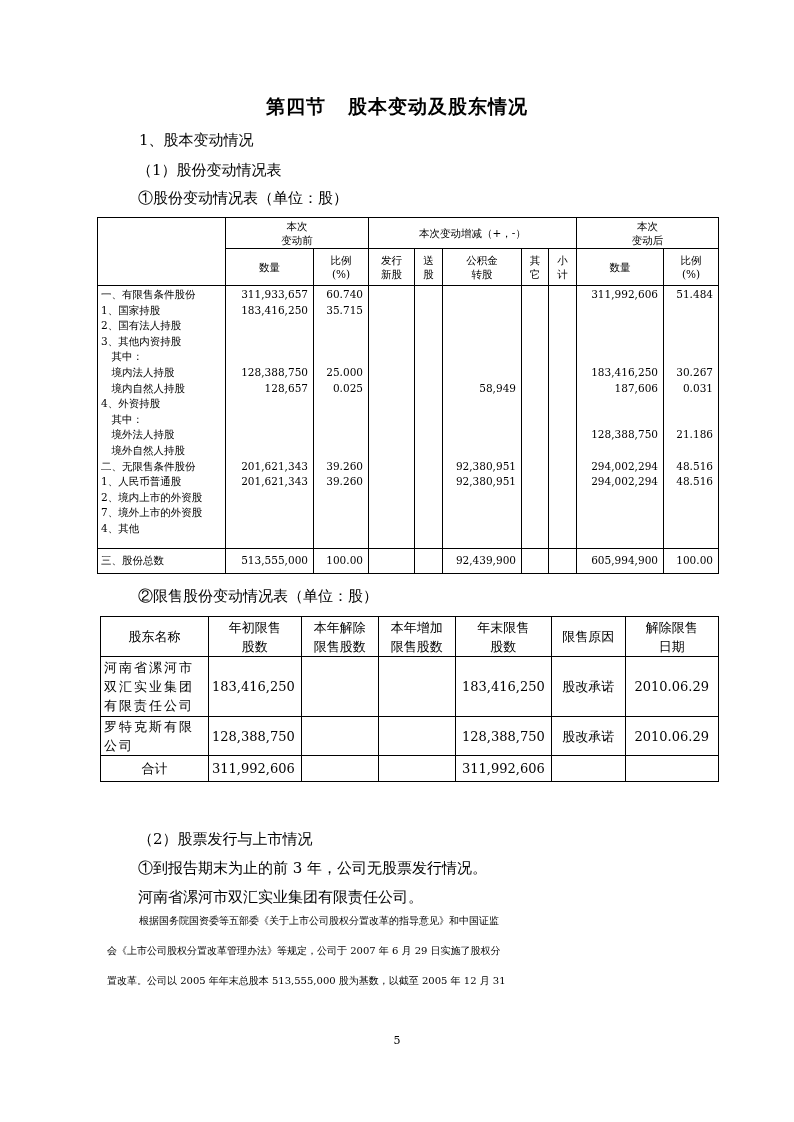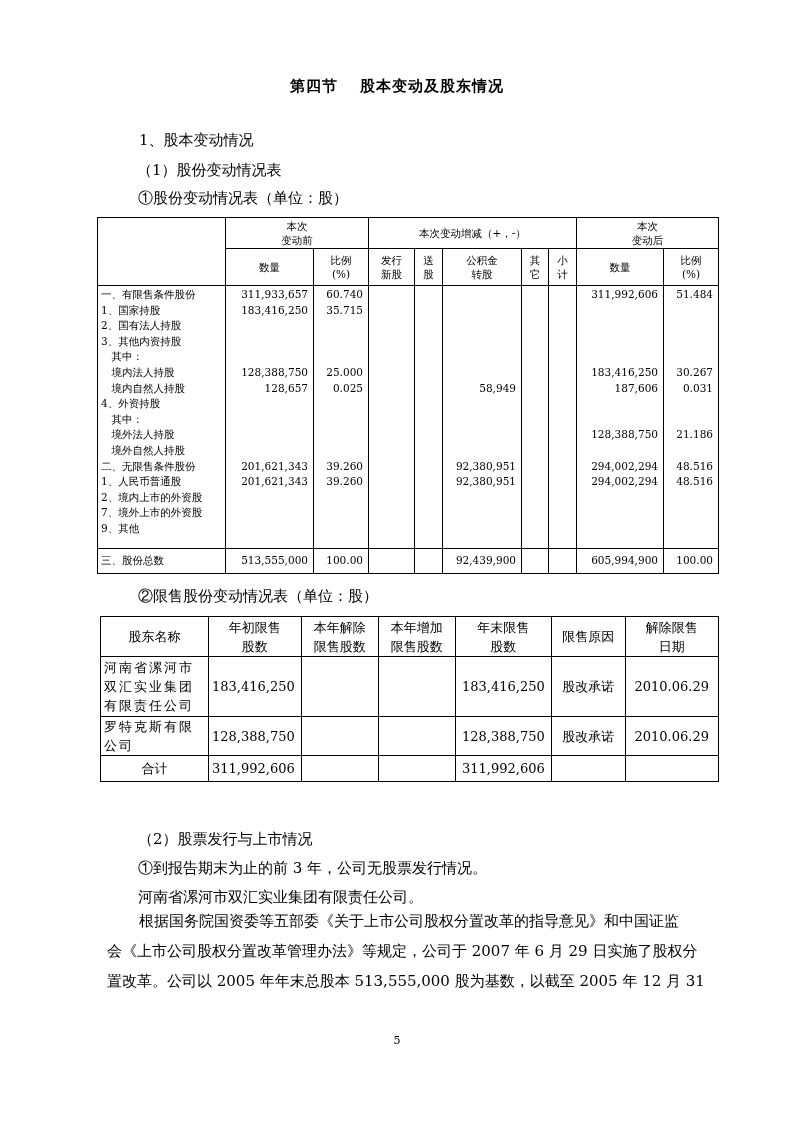--- a/index.html
+++ b/index.html
@@ -1,36 +1,36 @@
 <!DOCTYPE html>
 <html><head>
 <meta charset="utf-8">
 <style>
   html, body { margin:0; padding:0; background:#ffffff; }
   body { width:794px; height:1122px; position:relative; overflow:hidden;
          font-family:"DejaVu Serif","Liberation Serif",serif; color:#000; }
   .abs { position:absolute; }
-  .title { left:0; width:794px; top:77px; text-align:center; font-size:15px; font-weight:bold; letter-spacing:1px; }
+  .title { left:0; width:794px; top:94px; text-align:center; font-size:19px; font-weight:bold; letter-spacing:1px; }
   .title .gap { display:inline-block; width:22px; }
   .h { font-size:15px; white-space:nowrap; }
   table { border-collapse:collapse; position:absolute; table-layout:fixed; }
   td { border:1px solid #000; padding:0 3px; vertical-align:middle; }
   #t1 { left:97px; top:217px; font-size:10.5px; line-height:15.6px; }
   #t1 td { border-width:1.3px; }
   #t1 .hd { text-align:center; font-size:10.5px; line-height:14px; }
   #t1 .body td { vertical-align:top; padding-top:1px; }
   #t1 .num { text-align:right; padding-right:5px; }
   #t1 .lbl div, #t1 .num div { height:15.6px; white-space:nowrap; }
   #t2 { left:100px; top:616px; font-size:13px; line-height:19px; }
   #t2 td { border-width:1.2px; }
   #t2 .hd { text-align:center; }
   #t2 .r { text-align:right; padding-right:6px; }
   #t2 .c { text-align:center; }
   #t2 .name { letter-spacing:2px; }
-  .para { font-size:15px; line-height:30px; }
+  .para { font-size:10px; line-height:30px; }
   .pageno { left:0; width:794px; top:1034px; text-align:center; font-size:11px; }
 </style>
 </head>
 <body>
 
 <div class="abs title"><span>第四节</span><span class="gap"></span><span>股本变动及股东情况</span></div>
 
 <div class="abs h" style="left:139px;top:131px;">1、股本变动情况</div>
 <div class="abs h" style="left:137px;top:161px;">（1）股份变动情况表</div>
 <div class="abs h" style="left:138px;top:189px;">①股份变动情况表（单位：股）</div>
@@ -85,21 +85,21 @@
       <div>　境内法人持股</div>
       <div>　境内自然人持股</div>
       <div>4、外资持股</div>
       <div>　其中：</div>
       <div>　境外法人持股</div>
       <div>　境外自然人持股</div>
       <div>二、无限售条件股份</div>
       <div>1、人民币普通股</div>
       <div>2、境内上市的外资股</div>
       <div>7、境外上市的外资股</div>
-      <div>9、其他</div>
+      <div>4、其他</div>
     </td>
     <td class="num">
       <div>311,933,657</div>
       <div>183,416,250</div>
       <div></div>
       <div></div>
       <div></div>
       <div>128,388,750</div>
       <div>128,657</div>
       <div></div>

